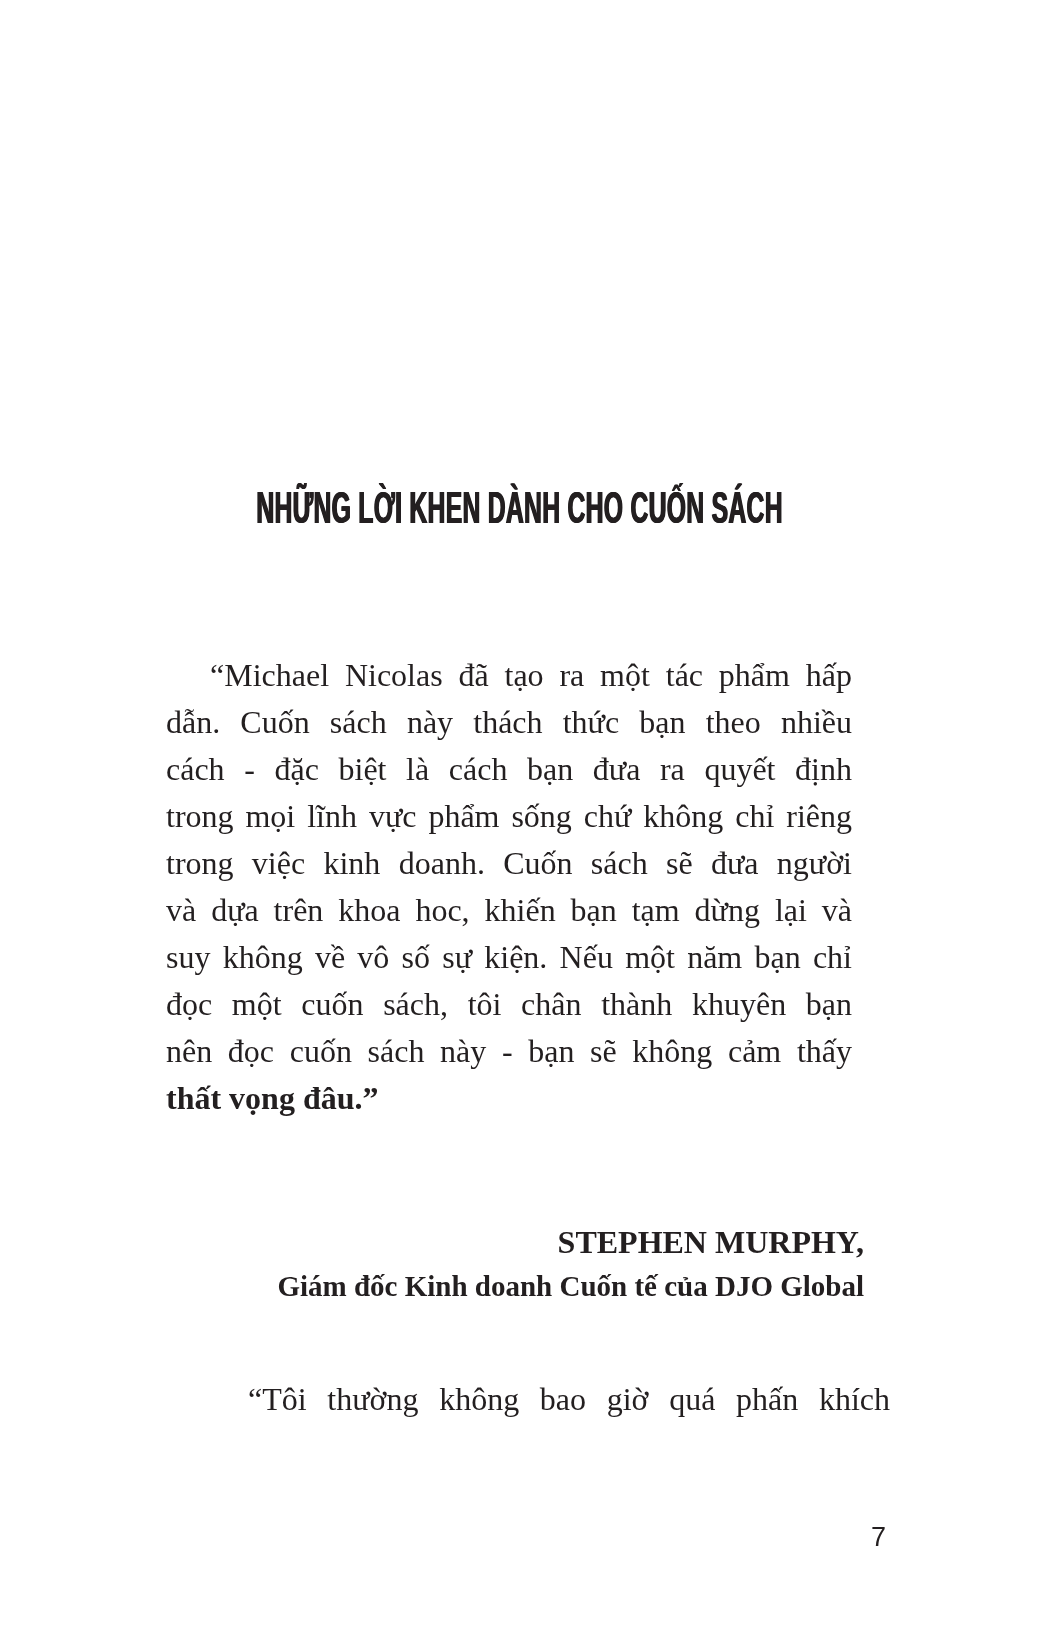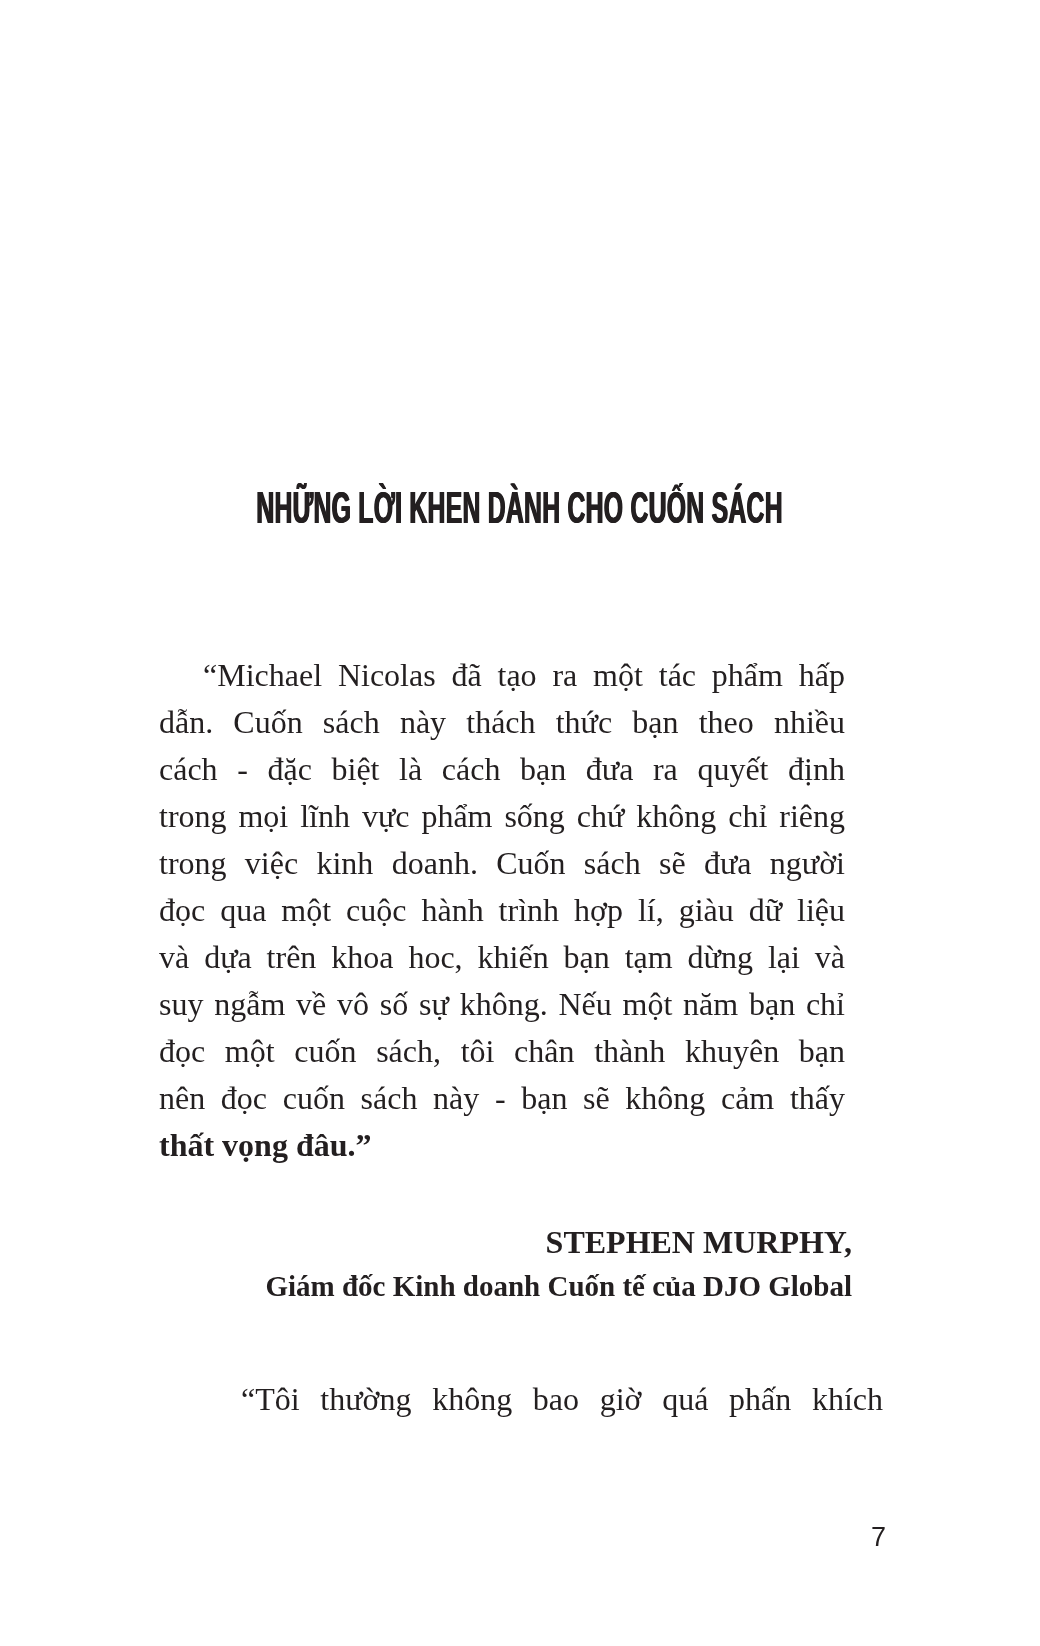--- a/index.html
+++ b/index.html
@@ -27,33 +27,33 @@
     font-size: 45px;
     line-height: 1.15;
     white-space: nowrap;
     letter-spacing: 0.5px;
     transform: scaleX(0.55);
     transform-origin: 50% 50%;
     text-shadow: 1px 0 currentColor, -1px 0 currentColor;
   }
   .para {
     position: absolute;
-    left: 159px;
+    left: 166px;
     width: 686px;
     font-size: 32px;
     line-height: 47px;
   }
   #para1 { top: 652px; }
   #para2 { top: 1376px; margin-left: 38px; }
   .line { text-align: justify; text-align-last: justify; }
   .line.first { text-indent: 44px; }
   .line.last-left { text-align-last: left; font-weight: bold; }
   .attr {
     position: absolute;
-    right: 188px;
+    right: 176px;
     font-weight: 700;
     white-space: nowrap;
     font-family: Liberation Serif, serif;
   }
   #attr-name { top: 1224px; font-size: 32px; }
   #attr-role { top: 1270px; font-size: 29px; }
   .pagenum {
     position: absolute;
     top: 1522px;
     right: 154px;
@@ -69,23 +69,22 @@
   <div class="title-wrap">
     <div class="title">NHỮNG LỜI KHEN DÀNH CHO CUỐN SÁCH</div>
   </div>
 
   <div class="para" id="para1">
       <div class="line first">“Michael Nicolas đã tạo ra một tác phẩm hấp</div>
       <div class="line">dẫn. Cuốn sách này thách thức bạn theo nhiều</div>
       <div class="line">cách - đặc biệt là cách bạn đưa ra quyết định</div>
       <div class="line">trong mọi lĩnh vực phẩm sống chứ không chỉ riêng</div>
       <div class="line">trong việc kinh doanh. Cuốn sách sẽ đưa người</div>
-      <div class="line">đọc qua một cuộc hành trình hợp lí, giàu dữ liệu</div>
       <div class="line">và dựa trên khoa hoc, khiến bạn tạm dừng lại và</div>
-      <div class="line">suy ngẫm về vô số sự không. Nếu một năm bạn chỉ</div>
+      <div class="line">suy không về vô số sự kiện. Nếu một năm bạn chỉ</div>
       <div class="line">đọc một cuốn sách, tôi chân thành khuyên bạn</div>
       <div class="line">nên đọc cuốn sách này - bạn sẽ không cảm thấy</div>
       <div class="line last-left">thất vọng đâu.”</div>
     </div>
 
   <div class="attr" id="attr-name">STEPHEN MURPHY,</div>
 
   <div class="attr" id="attr-role">Giám đốc Kinh doanh Cuốn tế của DJO Global</div>
 
   <div class="para" id="para2">

